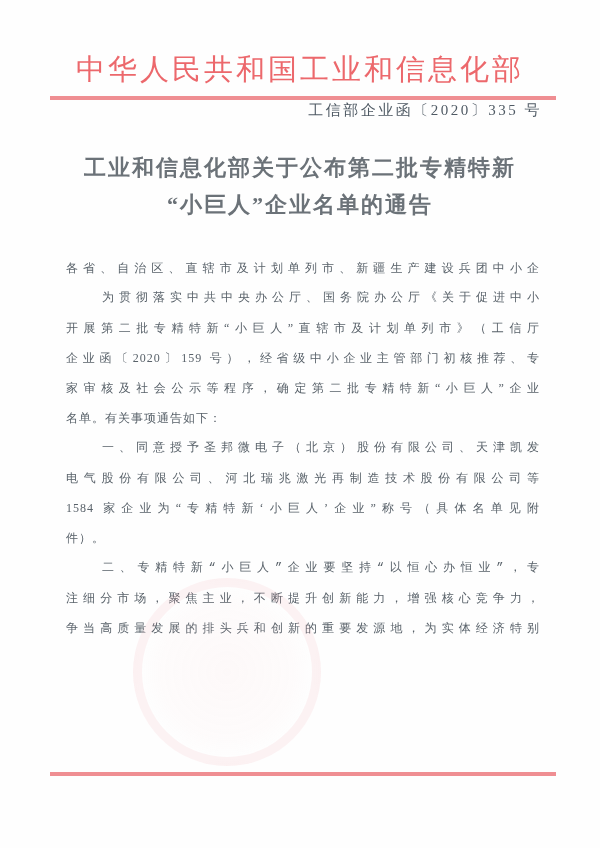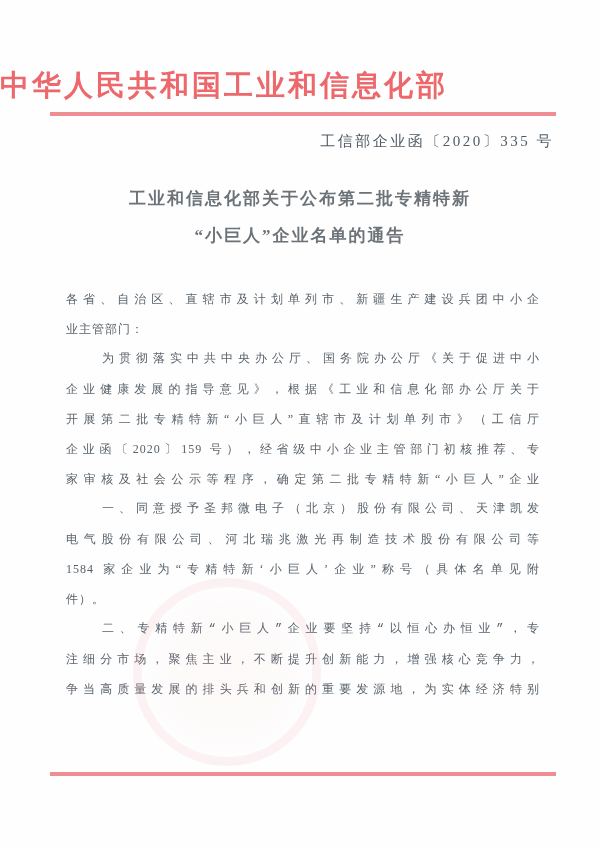--- a/index.html
+++ b/index.html
@@ -15,47 +15,47 @@
   .page {
     position: relative;
     width: 600px;
     height: 848px;
     margin: 0 auto;
     background: #fefefe;
     overflow: hidden;
     font-family: "Liberation Serif", "DejaVu Serif", serif;
   }
   .ministry {
-    margin-top: 68px;
+    margin-top: 52px;
+    text-align: center;
     color: var(--header-red);
     font-size: 29px;
-    font-weight: bold;
+    font-weight: normal;
     letter-spacing: 3px;
     line-height: 34px;
     white-space: nowrap;
   }
   .rule-top {
     margin: 10px 44px 0 50px;
     height: 3px;
     border-top: 3.5px solid var(--rule-red);
     border-bottom: 1.5px solid var(--rule-red);
   }
   .doc-number {
-    margin-top: 15px;
     text-align: right;
-    padding-right: 46px;
+    padding-right: 58px;
     font-size: 15px;
     letter-spacing: 2.5px;
     color: var(--docnum-text);
     line-height: 21px;
   }
   .title {
     margin-top: 28px;
     text-align: center;
-    font-size: 17px;
+    font-size: 22px;
     font-weight: bold;
     letter-spacing: 2px;
     line-height: 37px;
     color: var(--title-text);
   }
   .body-block {
     margin: 30px 60px 0 66px;
   }
   .line {
     height: 30px;
@@ -103,26 +103,25 @@
 
   <div class="doc-number">工信部企业函〔2020〕335 号</div>
 
   <div class="title">
     <div>工业和信息化部关于公布第二批专精特新</div>
     <div>“小巨人”企业名单的通告</div>
   </div>
 
   <div class="body-block">
       <div class="line just">各省、自治区、直辖市及计划单列市、新疆生产建设兵团中小企</div>
-      <div class="line">业主管部门：</div>
       <div class="line indent just">为贯彻落实中共中央办公厅、国务院办公厅《关于促进中小</div>
-      <div class="line just">企业健康发展的指导意见》，根据《工业和信息化部办公厅关于</div>
       <div class="line just">开展第二批专精特新“小巨人”直辖市及计划单列市》（工信厅</div>
       <div class="line just">企业函〔2020〕159 号），经省级中小企业主管部门初核推荐、专</div>
       <div class="line just">家审核及社会公示等程序，确定第二批专精特新“小巨人”企业</div>
+      <div class="line">名单。有关事项通告如下：</div>
       <div class="line indent just">一、同意授予圣邦微电子（北京）股份有限公司、天津凯发</div>
       <div class="line just">电气股份有限公司、河北瑞兆激光再制造技术股份有限公司等</div>
       <div class="line just">1584 家企业为“专精特新‘小巨人’企业”称号（具体名单见附</div>
       <div class="line">件）。</div>
       <div class="line indent just">二、专精特新“小巨人”企业要坚持“以恒心办恒业”，专</div>
       <div class="line just">注细分市场，聚焦主业，不断提升创新能力，增强核心竞争力，</div>
       <div class="line just">争当高质量发展的排头兵和创新的重要发源地，为实体经济特别</div>
     </div>
 
   <div class="seal-bleed"></div>

